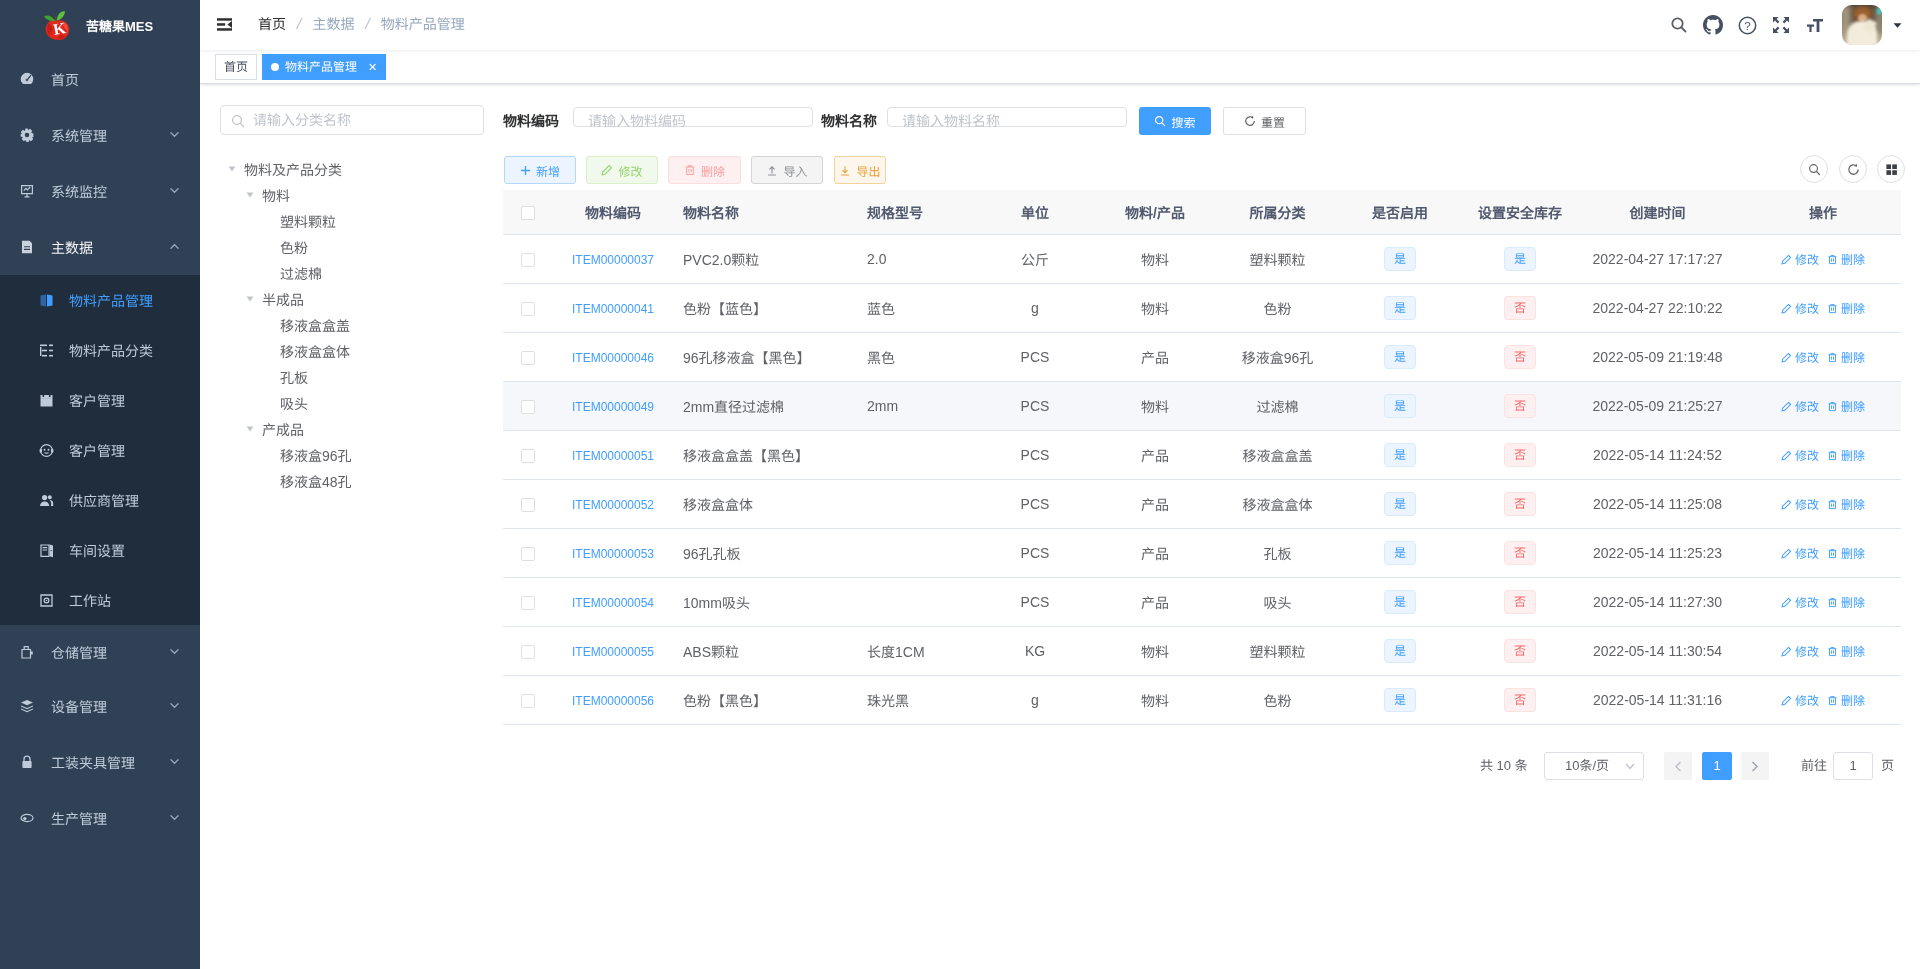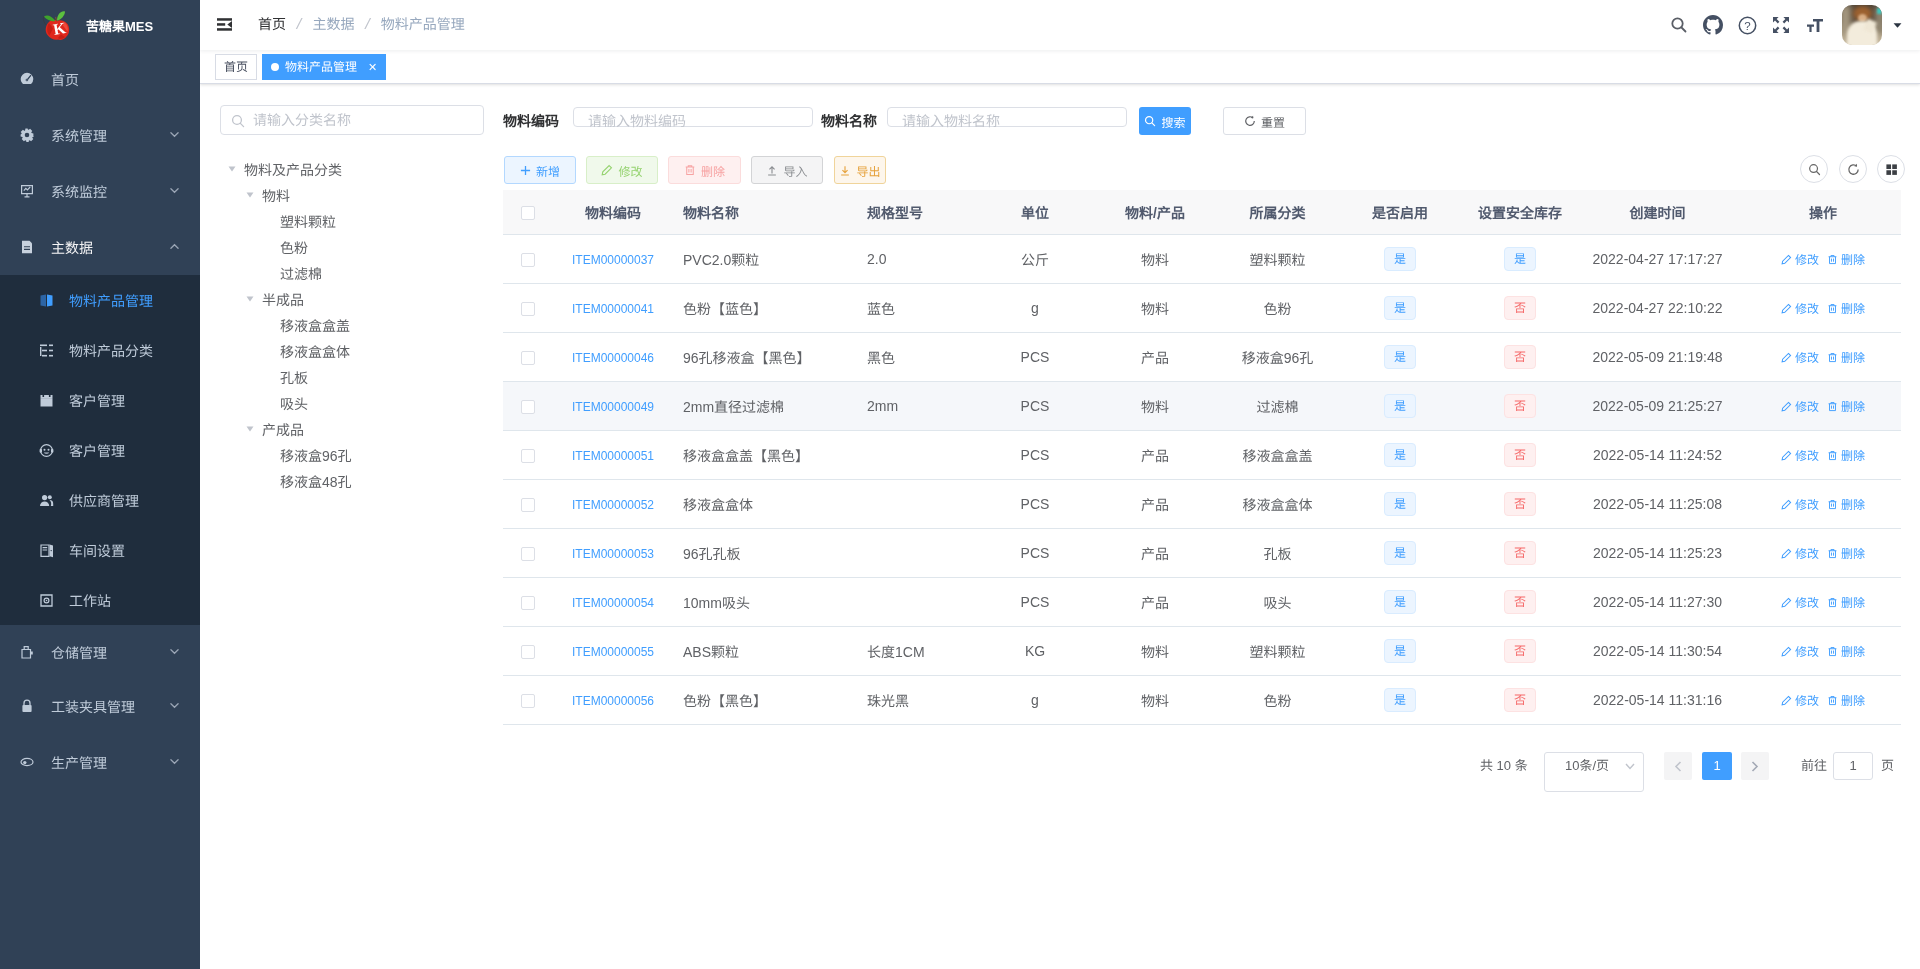--- a/index.html
+++ b/index.html
@@ -193,20 +193,33 @@
       <span class="mt">工作站</span>
     </div>
   </div>
   <div class="menu-item" style="height:53px">
     <svg class="mi" viewBox="0 0 14 14">
         <path fill="none" stroke="#bfcbd9" stroke-width="1.2" d="M2 4.5h8.5V13H2z"></path>
         <path fill="#bfcbd9" d="M10.5 6.5h2.3v3h-2.3z"></path>
         <path fill="none" stroke="#bfcbd9" stroke-width="1.2" d="M4.2 4.2V1.6h4v2.6"></path>
       </svg>
     <span class="mt">仓储管理</span>
+    <svg class="arrow" viewBox="0 0 10 10">
+        <path d="M1 3 L5 7 L9 3" stroke="#9aa5b5" stroke-width="1.4" fill="none" stroke-linecap="round"></path>
+      </svg>
+  </div>
+  <div class="menu-item">
+    <svg class="mi" viewBox="0 0 14 14">
+        <g fill="#bfcbd9">
+          <path d="M7 1 L13 3.6 L7 6.2 L1 3.6z"></path>
+          <path d="M1 6.4 L7 9 L13 6.4 L13 7.6 L7 10.2 L1 7.6z"></path>
+          <path d="M1 9.4 L7 12 L13 9.4 L13 10.6 L7 13.2 L1 10.6z"></path>
+        </g>
+      </svg>
+    <span class="mt">设备管理</span>
     <svg class="arrow" viewBox="0 0 10 10">
         <path d="M1 3 L5 7 L9 3" stroke="#9aa5b5" stroke-width="1.4" fill="none" stroke-linecap="round"></path>
       </svg>
   </div>
   <div class="menu-item">
     <svg class="mi" viewBox="0 0 14 14">
         <path fill="none" stroke="#bfcbd9" stroke-width="1.3" d="M4 6V4.2a3 3 0 0 1 6 0V6"></path>
         <rect x="2.4" y="6" width="9.2" height="7" rx="1" fill="#bfcbd9"></rect>
       </svg>
     <span class="mt">工装夹具管理</span>
@@ -330,21 +343,21 @@
           </svg>
         </span>产成品</div>
     <div class="tnode" style="padding-left:36px"><span class="car"></span>移液盒96孔</div>
     <div class="tnode" style="padding-left:36px"><span class="car"></span>移液盒48孔</div>
   </div>
 
   <div class="flabel" style="left:303px">物料编码</div>
   <div class="finput" style="left:373px;width:240px">请输入物料编码</div>
   <div class="flabel" style="left:621px">物料名称</div>
   <div class="finput" style="left:687px;width:240px">请输入物料名称</div>
-  <div class="btn" style="left:939px;width:52px;background:#409eff;color:#fff">
+  <div class="btn" style="left:939px;width:72px;background:#409eff;color:#fff">
     <svg width="12" height="12" viewBox="0 0 14 14" style="margin-right:5px">
         <circle cx="6" cy="6" r="4.2" fill="none" stroke="#fff" stroke-width="1.4"></circle>
         <path d="M9.2 9.2 L12.4 12.4" stroke="#fff" stroke-width="1.4" stroke-linecap="round"></path>
       </svg>搜索</div>
   <div class="btn" style="left:1023px;width:83px;background:#fff;border-color:#dcdfe6;color:#606266">
     <svg width="12" height="12" viewBox="0 0 14 14" style="margin-right:5px">
         <path d="M12 7a5 5 0 1 1-1.5-3.5" fill="none" stroke="#606266" stroke-width="1.4"></path>
         <path d="M10.6 0.8 L10.8 3.9 L7.8 3.4z" fill="#606266"></path>
       </svg>重置</div>
 
@@ -614,21 +627,21 @@
                 <g fill="none" stroke="#409eff" stroke-width="1.2">
                   <path d="M2 3.5h10M5 3.5V2h4v1.5M3.2 3.5V12.2h7.6V3.5M5.7 5.8v4M8.3 5.8v4"></path>
                 </g>
               </svg>删除</span></td>
     </tr>
   </tbody>
     </table>
 
   <div class="pager" style="position:absolute;left:0;top:667px;width:1720px;height:28px">
     <span style="position:absolute;left:1280px;top:0;line-height:28px;font-size:13px;color:#606266">共 10 条</span>
-    <div style="position:absolute;left:1344px;top:0;width:100px;height:40px;border:1px solid #dcdfe6;border-radius:3px;font-size:13px;color:#606266;line-height:26px;padding-left:20px">10条/页
+    <div style="position:absolute;left:1344px;top:0;width:100px;height:28px;border:1px solid #dcdfe6;border-radius:3px;font-size:13px;color:#606266;line-height:26px;padding-left:20px">10条/页
       <svg style="position:absolute;right:8px;top:10px" width="10" height="7" viewBox="0 0 10 7">
           <path d="M1 1 L5 5.5 L9 1" stroke="#c0c4cc" stroke-width="1.4" fill="none"></path>
         </svg></div>
     <div style="position:absolute;left:1464px;top:0;width:28px;height:28px;background:#f4f4f5;border-radius:2px;display:flex;align-items:center;justify-content:center">
       <svg width="8" height="11" viewBox="0 0 8 11">
           <path d="M6.5 1 L2 5.5 L6.5 10" stroke="#c0c4cc" stroke-width="1.6" fill="none"></path>
         </svg>
       </div>
     <div style="position:absolute;left:1502px;top:0;width:30px;height:28px;background:#409eff;border-radius:2px;color:#fff;font-size:13px;text-align:center;line-height:28px">1</div>
     <div style="position:absolute;left:1541px;top:0;width:28px;height:28px;background:#f4f4f5;border-radius:2px;display:flex;align-items:center;justify-content:center">

